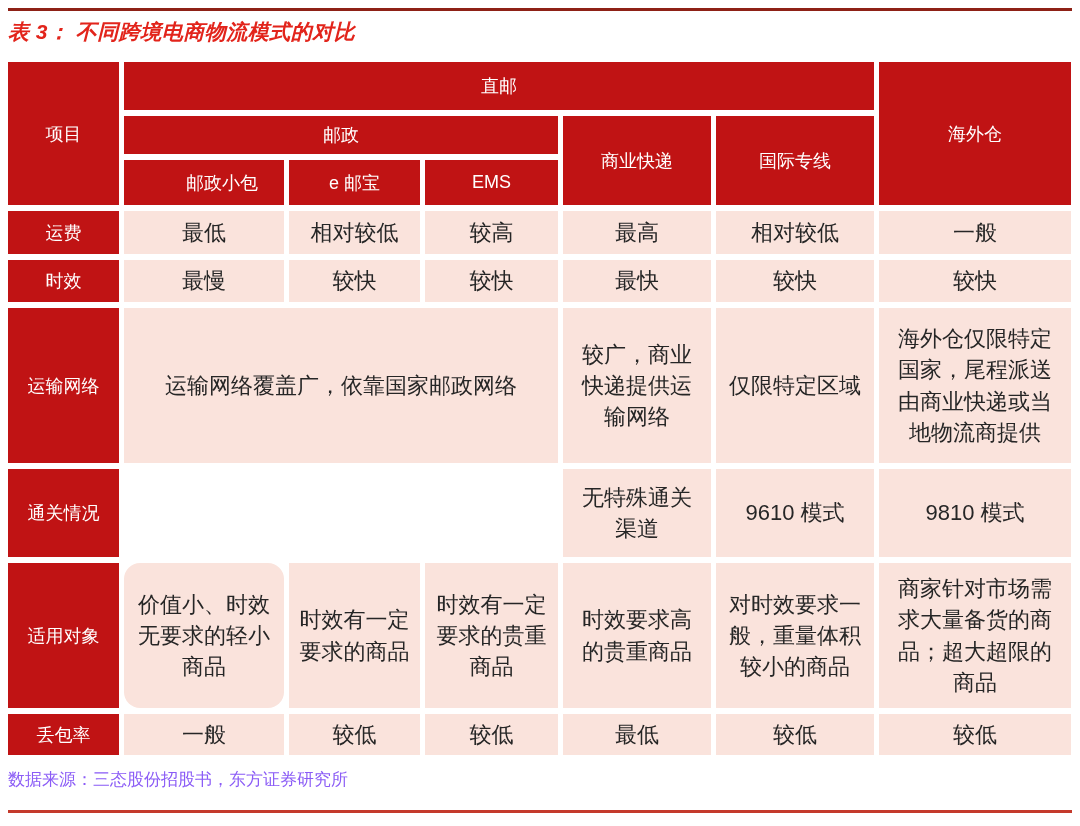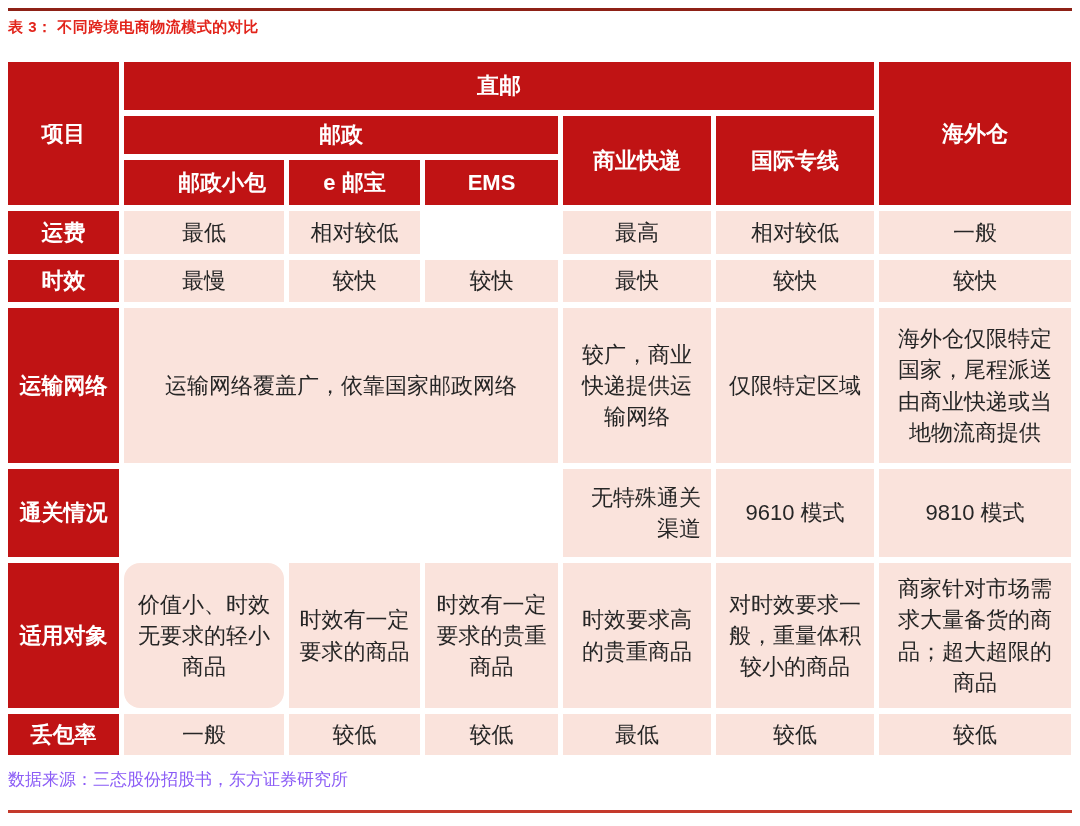--- a/index.html
+++ b/index.html
@@ -3,30 +3,30 @@
 <meta charset="utf-8">
 <style>
   * { margin:0; padding:0; box-sizing:border-box; }
   html,body { width:1080px; height:826px; background:#ffffff;
     font-family:"Liberation Sans","DejaVu Sans",sans-serif; }
   .page { position:relative; width:1080px; height:826px; overflow:hidden; }
 
   .top-rule { position:absolute; left:8px; right:8px; top:8px; height:3px; background:#8e2116; }
   .bottom-rule { position:absolute; left:8px; right:8px; top:810px; height:3px; background:#c43a2c; }
 
-  .title { position:absolute; left:8px; top:18px; font-size:15px; font-weight:bold;
-    color:#e2241b; letter-spacing:0.5px; }
+  .title { position:absolute; left:8px; top:18px; font-size:21px; font-weight:bold;
+    color:#e2241b; letter-spacing:0.5px;font-style:italic; }
 
   .tbl { position:absolute; left:8px; top:62px; width:1063px;
     display:grid;
     grid-template-columns:111px 160px 131px 133px 148px 158px 192px;
     grid-template-rows:48px 38px 45px 43px 42px 155px 88px 145px 41px;
     gap:6px 5px; }
 
-  .h { background:#c01314; color:#ffffff; font-weight:bold; font-size:22px;
+  .h { background:#c01314; color:#ffffff; font-weight:normal; font-size:18px;
     display:flex; align-items:center; justify-content:center; text-align:center; }
   .d { background:#fae3dc; color:#262626; font-size:22px; line-height:1.42;
     display:flex; align-items:center; justify-content:center; text-align:center;
     padding:4px 10px; }
 
   .source { position:absolute; left:8px; top:768px; font-size:17px; color:#8b5cf6; }
 </style>
 </head>
 <body>
 
@@ -44,40 +44,41 @@
     <div class="h" style="grid-row:2; grid-column:2/5;">邮政</div>
     <div class="h" style="grid-row:2/4; grid-column:5;">商业快递</div>
     <div class="h" style="grid-row:2/4; grid-column:6;">国际专线</div>
     <div class="h" style="grid-row:3; grid-column:2;padding-left:36px;">邮政小包</div>
     <div class="h" style="grid-row:3; grid-column:3;">e 邮宝</div>
     <div class="h" style="grid-row:3; grid-column:4;">EMS</div>
 
     <div class="h" style="grid-row:4; grid-column:1;">运费</div>
     <div class="d" style="grid-row:4; grid-column:2;">最低</div>
     <div class="d" style="grid-row:4; grid-column:3;">相对较低</div>
+    <div class="d" style="grid-row:4; grid-column:4;">较高</div>
     <div class="d" style="grid-row:4; grid-column:5;">最高</div>
     <div class="d" style="grid-row:4; grid-column:6;">相对较低</div>
     <div class="d" style="grid-row:4; grid-column:7;">一般</div>
 
     <div class="h" style="grid-row:5; grid-column:1;">时效</div>
     <div class="d" style="grid-row:5; grid-column:2;">最慢</div>
     <div class="d" style="grid-row:5; grid-column:3;">较快</div>
     <div class="d" style="grid-row:5; grid-column:4;">较快</div>
     <div class="d" style="grid-row:5; grid-column:5;">最快</div>
     <div class="d" style="grid-row:5; grid-column:6;">较快</div>
     <div class="d" style="grid-row:5; grid-column:7;">较快</div>
 
     <div class="h" style="grid-row:6; grid-column:1;">运输网络</div>
     <div class="d" style="grid-row:6; grid-column:2/5;">运输网络覆盖广，依靠国家邮政网络</div>
     <div class="d" style="grid-row:6; grid-column:5;">较广，商业快递提供运输网络</div>
     <div class="d" style="grid-row:6; grid-column:6;text-align:right;">仅限特定区域</div>
     <div class="d" style="grid-row:6; grid-column:7;">海外仓仅限特定国家，尾程派送由商业快递或当地物流商提供</div>
 
     <div class="h" style="grid-row:7; grid-column:1;">通关情况</div>
-    <div class="d" style="grid-row:7; grid-column:5;text-align:right;">无特殊通关渠道</div>
+    <div class="d" style="grid-row:7; grid-column:5;">无特殊通关渠道</div>
     <div class="d" style="grid-row:7; grid-column:6;">9610 模式</div>
     <div class="d" style="grid-row:7; grid-column:7;">9810 模式</div>
 
     <div class="h" style="grid-row:8; grid-column:1;">适用对象</div>
     <div class="d" style="grid-row:8; grid-column:2;border-radius:16px;">价值小、时效无要求的轻小商品</div>
     <div class="d" style="grid-row:8; grid-column:3;">时效有一定要求的商品</div>
     <div class="d" style="grid-row:8; grid-column:4;">时效有一定要求的贵重商品</div>
     <div class="d" style="grid-row:8; grid-column:5;">时效要求高的贵重商品</div>
     <div class="d" style="grid-row:8; grid-column:6;">对时效要求一般，重量体积较小的商品</div>
     <div class="d" style="grid-row:8; grid-column:7;">商家针对市场需求大量备货的商品；超大超限的商品</div>

